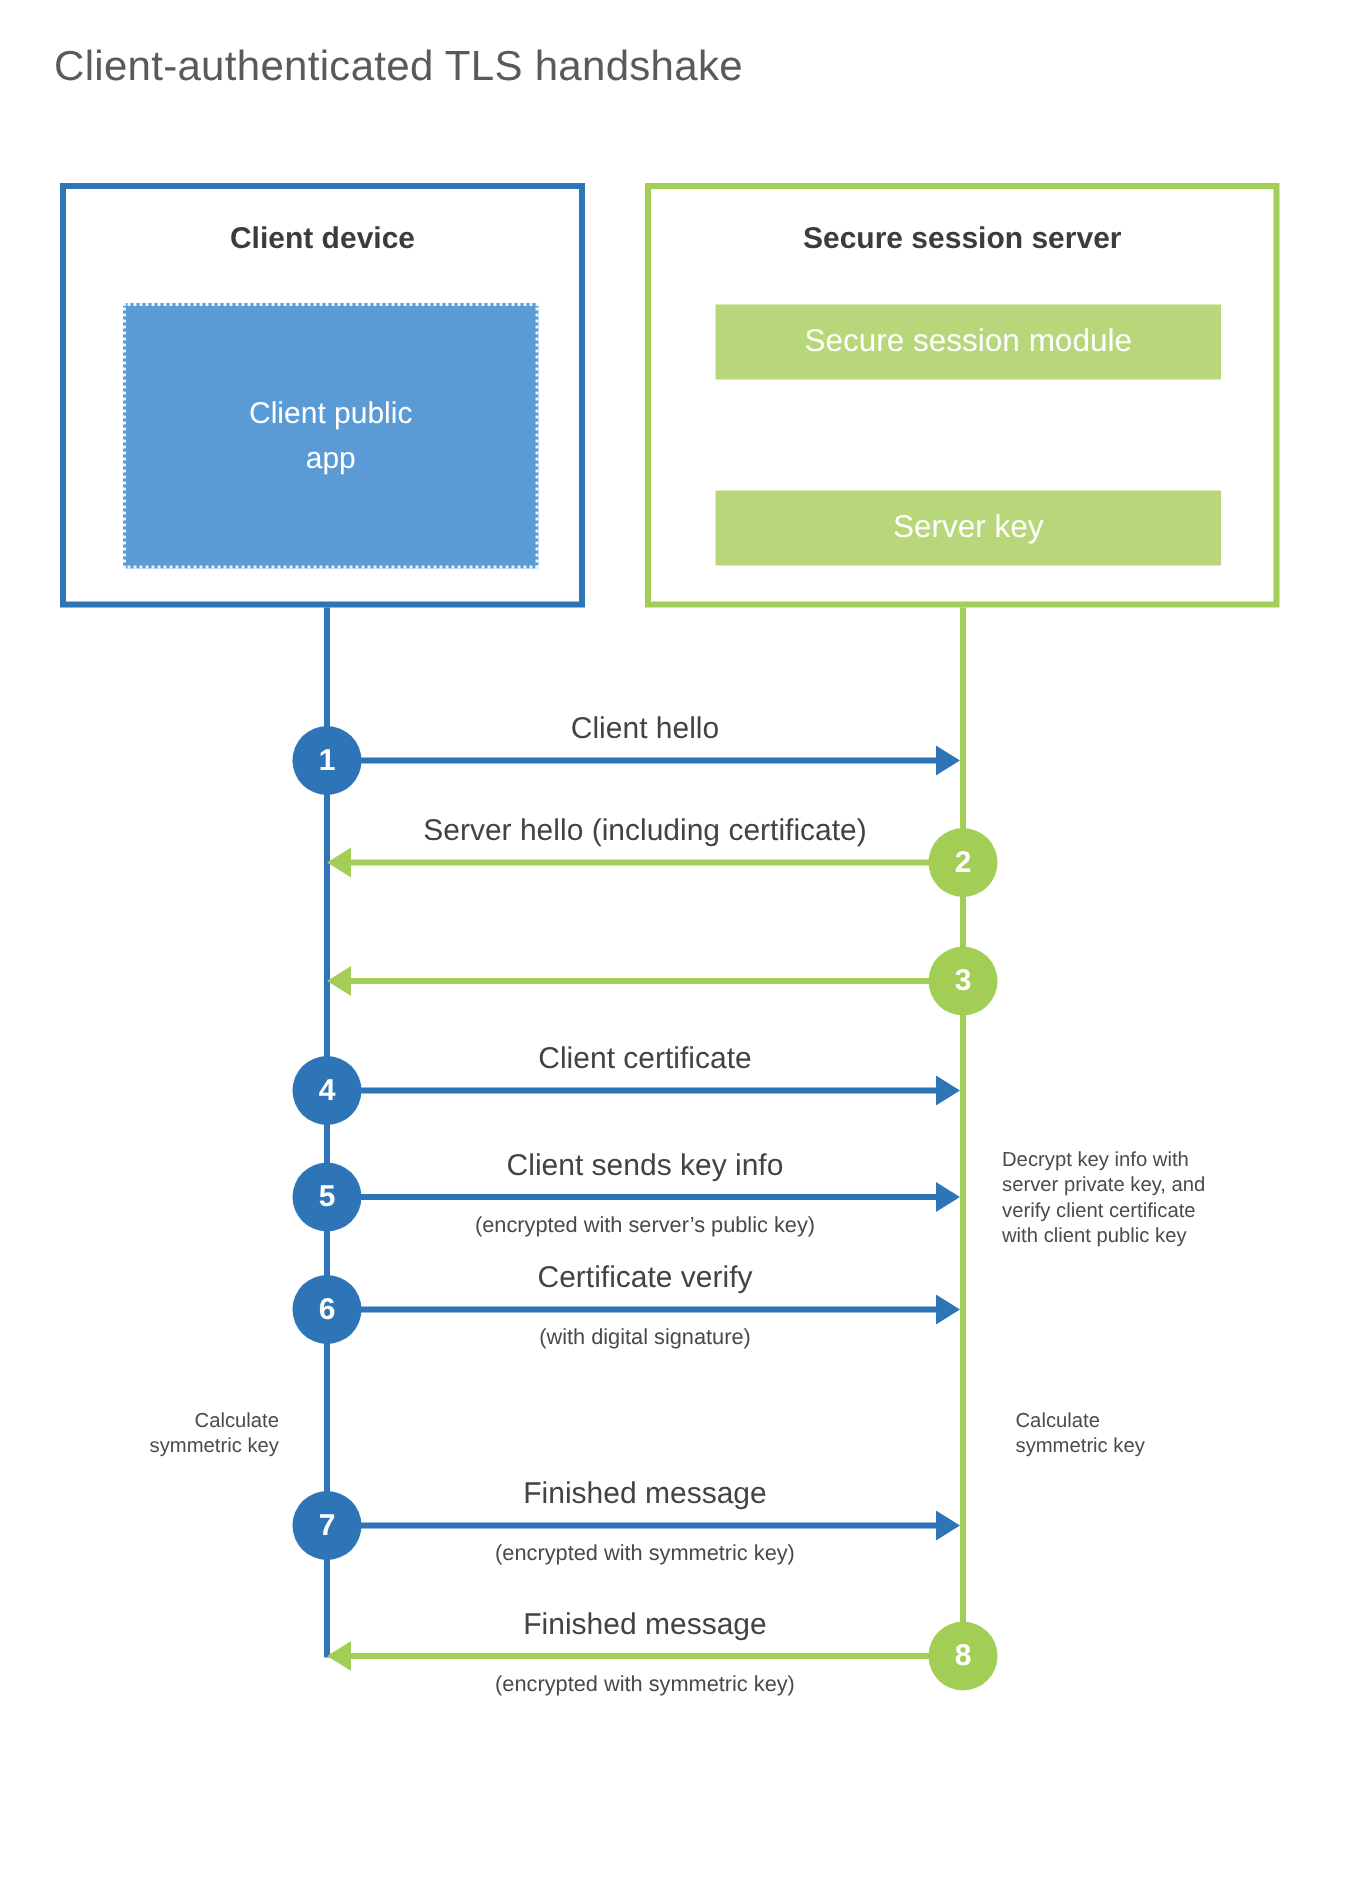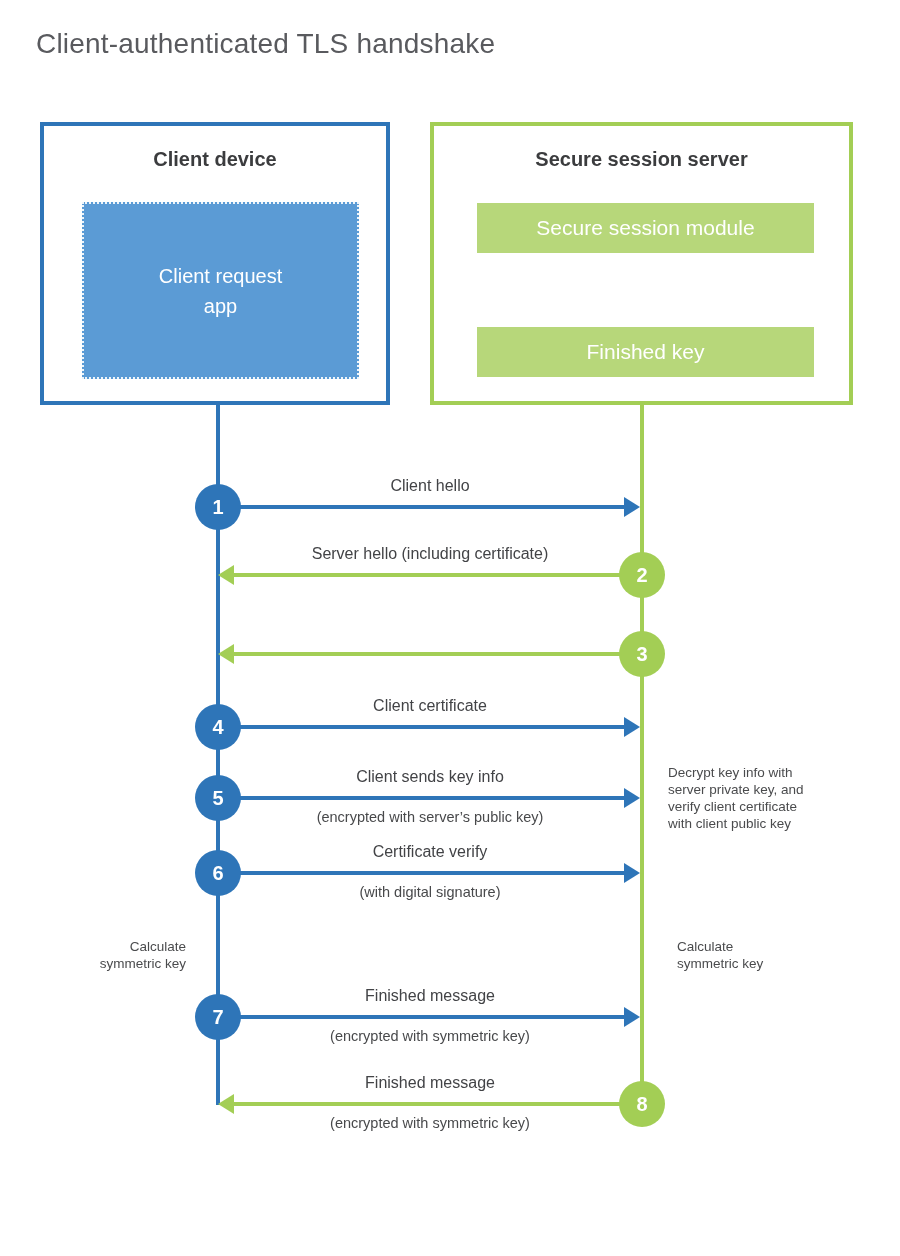--- a/index.html
+++ b/index.html
@@ -44,49 +44,49 @@
     width:0;height:0;left:624px;
     border-top:10px solid transparent;border-bottom:10px solid transparent;
     border-left:16px solid var(--blue);
   }
   .head-left{
     width:0;height:0;left:218px;
     border-top:10px solid transparent;border-bottom:10px solid transparent;
     border-right:16px solid var(--green);
   }
   .msg-label{
-    left:218px;width:424px;text-align:center;font-size:16px;line-height:22px;color:#424346;
+    left:218px;width:424px;text-align:center;font-size:20px;line-height:22px;color:#424346;
   }
   .msg-sublabel{
     left:218px;width:424px;text-align:center;font-size:14.5px;line-height:18px;color:#48494b;
   }
   .side-note{font-size:13.5px;line-height:17px;color:#4a4b4d;}
   .note-decrypt{left:668px;top:764px;width:175px;text-align:left;}
   .note-calc-left{left:60px;top:938px;width:126px;text-align:right;}
   .note-calc-right{left:677px;top:938px;width:140px;text-align:left;}
 </style>
 </head>
 <body>
 
 <div class="canvas">
 
   <div class="abs page-title">Client-authenticated TLS handshake</div>
 
   <div class="abs actor-box client-box">
     <div class="actor-title">Client device</div>
     <div class="app-box">
-      <div>Client request</div>
+      <div>Client public</div>
       <div>app</div>
     </div>
   </div>
 
   <div class="abs actor-box server-box">
     <div class="actor-title">Secure session server</div>
     <div class="server-bar" style="top:77px;">Secure session module</div>
-    <div class="server-bar" style="top:201px;">Finished key</div>
+    <div class="server-bar" style="top:201px;">Server key</div>
   </div>
 
   <div class="abs lifeline blue"></div>
   <div class="abs lifeline green"></div>
 
   <div class="abs msg-label" style="top:475px;">Client hello</div>
   <div class="abs aline blue" style="top:505px;"></div>
   <div class="abs head-right" style="top:497px;"></div>
   <div class="abs circle blue" style="top:484px;">1</div>
 

